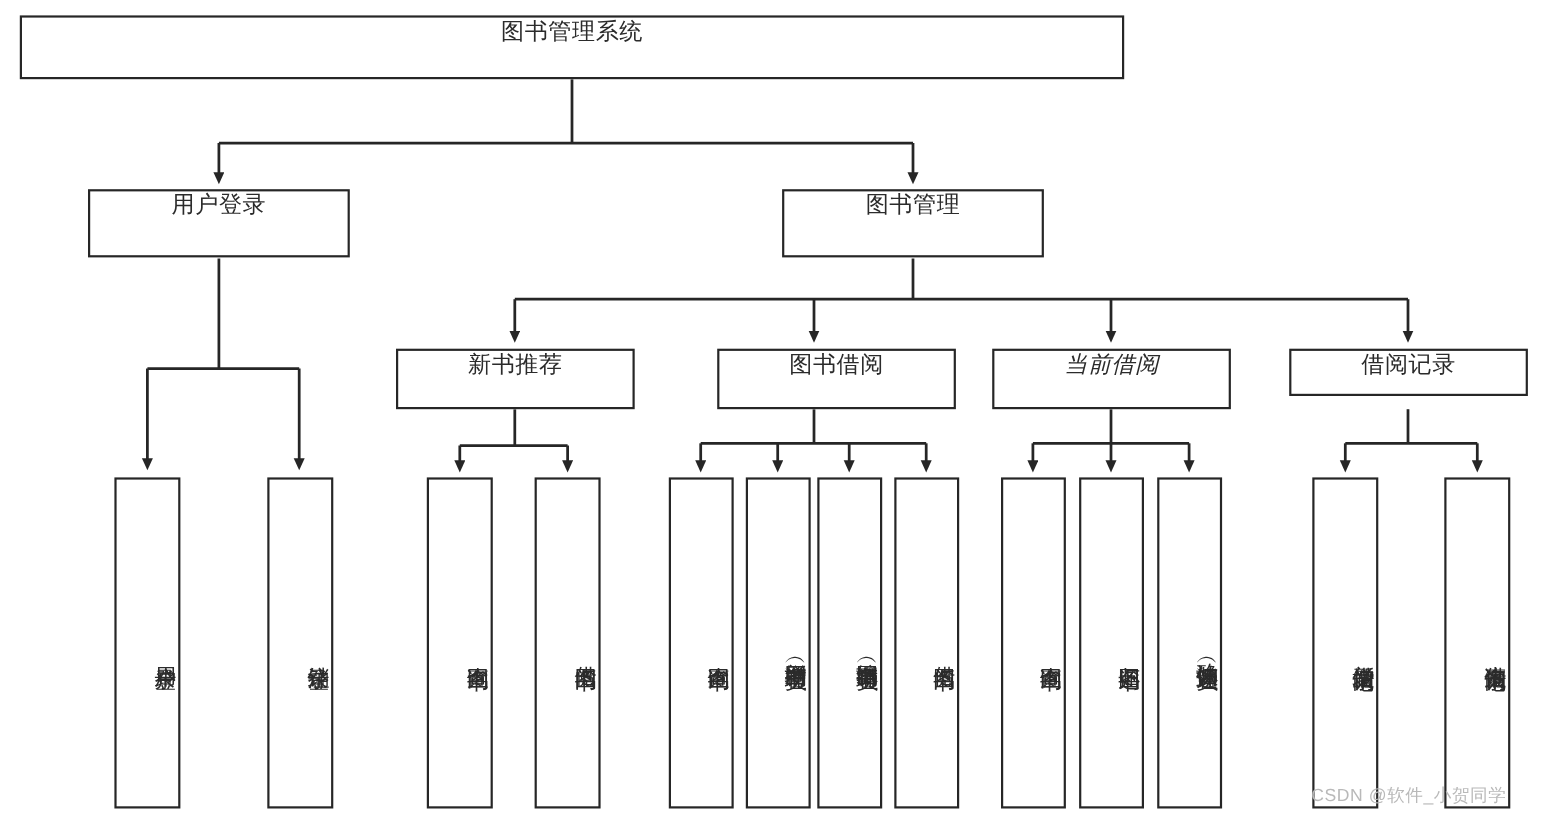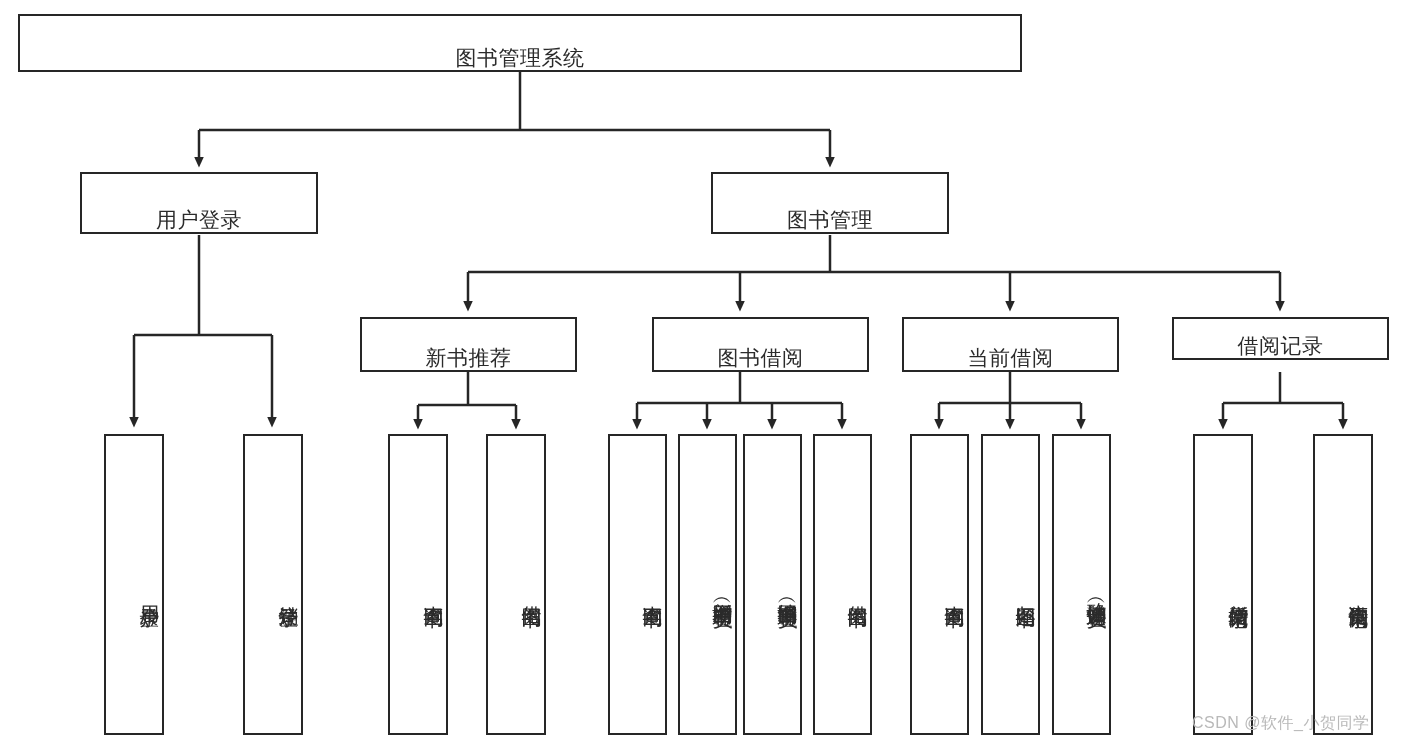--- a/index.html
+++ b/index.html
@@ -25,21 +25,21 @@
     width: 1405px;
     height: 747px;
   }
   .node {
     position: absolute;
     box-sizing: border-box;
     border: 2px solid #262626;
     background: #ffffff;
     color: #2b2b2b;
     display: flex;
-    align-items: flex-end;
+    align-items: flex-start;
     justify-content: center;
     text-align: center;
     z-index: 2;
   }
   .node-h {
     font-size: 21px;
     letter-spacing: 0.5px;
     line-height: 1.2;
   }
   .node-v {
@@ -133,21 +133,21 @@
   <div class="node node-h" style="left:360px; top:317px; width:217px; height:55px;">
     <span>新书推荐</span>
   </div>
 
   <div class="node node-h" style="left:711px; top:172px; width:238px; height:62px;">
     <span>图书管理</span>
   </div>
   <div class="node node-h" style="left:632px; top:317px; width:217px; height:55px;margin-left:20px;">
     <span>图书借阅</span>
   </div>
-  <div class="node node-h" style="left:902px; top:317px; width:217px; height:55px;">
+  <div class="node node-h" style="left:902px; top:317px; width:217px; height:55px;font-style:italic;">
     <span>当前借阅</span>
   </div>
   <div class="node node-h" style="left:1172px; top:317px; width:217px; height:43px;">
     <span>借阅记录</span>
   </div>
 
   <div class="node node-v" style="left:104px; top:434px; width:60px; height:301px;">
     <span class="vtext">用户登录</span>
   </div>
   <div class="node node-v" style="left:243px; top:434px; width:60px; height:301px;">

